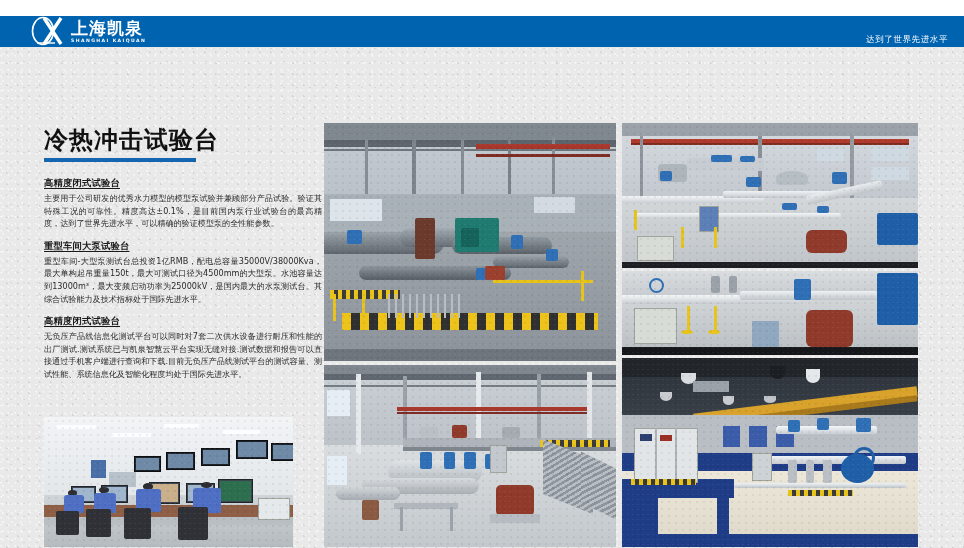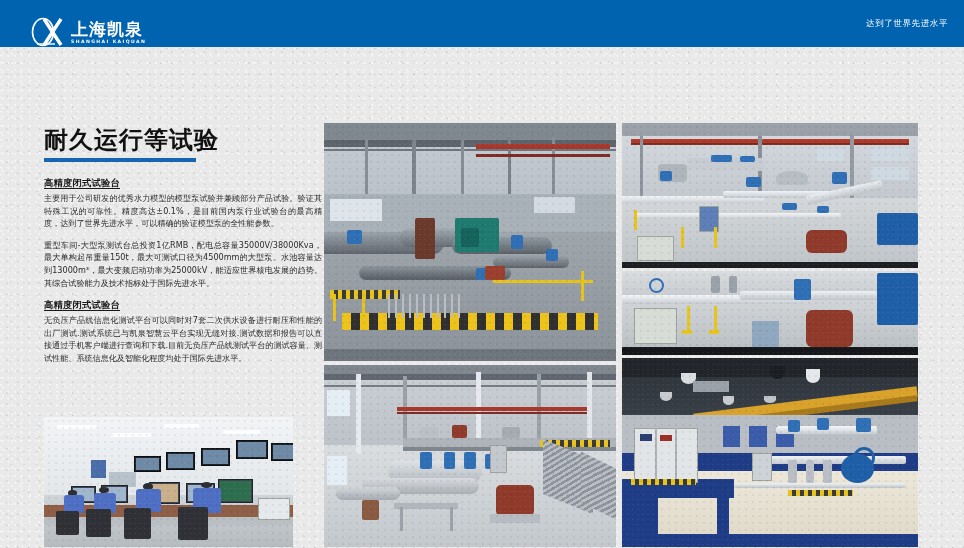--- a/index.html
+++ b/index.html
@@ -10,23 +10,23 @@
     font-family:"DejaVu Sans","Liberation Sans",sans-serif;
   }
   .slide{
     position:relative;width:964px;height:548px;
     background:#ffffff;
     box-sizing:border-box;
   }
 
   
   .topbar{
-    position:absolute;left:0;top:0;width:964px;height:47px;
+    position:absolute;left:0;top:16px;width:964px;height:47px;
     background:#0063b0;
-    display:flex;align-items:flex-end;
+    display:flex;align-items:flex-start;
   }
   .logo-wrap{
     display:flex;align-items:center;margin-left:31px;
   }
   .logo-mark{
     width:34px;height:30px;position:relative;flex:0 0 auto;margin-right:6px;
   }
   .logo-mark svg{display:block;}
   .logo-text{display:flex;flex-direction:column;justify-content:center;}
   .logo-cn{
@@ -151,31 +151,32 @@
         <div class="logo-en">SHANGHAI KAIQUAN</div>
       </div>
     </div>
     <div class="tagline">达到了世界先进水平</div>
   </div>
 
   <div class="canvas">
     <div class="sheet"></div>
 
     <div class="leftcol">
-      <div class="page-title">耐久运行等试验</div>
+      <div class="page-title">冷热冲击试验台</div>
       <div class="title-rule"></div>
 
 
       <div class="sec">
         <div class="sec-head">高精度闭式试验台</div>
         <div class="sec-body">主要用于公司研发的优秀水力模型的模型泵试验并兼顾部分产品试验。验证其特殊工况的可靠性。精度高达±0.1%，是目前国内泵行业试验台的最高精度，达到了世界先进水平，可以精确的验证模型泵的全性能参数。</div>
       </div>
 
       <div class="sec">
-        <div class="sec-body">重型车间-大型泵测试台总投资1亿RMB，配电总容量35000V/38000Kva，最大单构起吊重量150t，最大可测试口径为4500mm的大型泵。水池容量达到13000m³，最大变频启动功率为25000kV，能适应世界核电发展的趋势。其综合试验能力及技术指标处于国际先进水平。</div>
+        <div class="sec-head">重型车间大泵试验台</div>
+        <div class="sec-body">重型车间-大型泵测试台总投资1亿RMB，配电总容量35000V/38000Kva，最大单构起吊重量150t，最大可测试口径为4500mm的大型泵。水池容量达到13000m³，最大变频启动功率为25000kV，是国内最大的水泵测试台。其综合试验能力及技术指标处于国际先进水平。</div>
       </div>
 
       <div class="sec">
         <div class="sec-head">高精度闭式试验台</div>
         <div class="sec-body">无负压产品线信息化测试平台可以同时对7套二次供水设备进行耐压和性能的出厂测试.测试系统已与凯泉智慧云平台实现无缝对接.测试数据和报告可以直接通过手机客户端进行查询和下载.目前无负压产品线测试平台的测试容量、测试性能、系统信息化及智能化程度均处于国际先进水平。</div>
       </div>
     </div>
 
     <div class="photo ph-main">
       <div class="scene">

